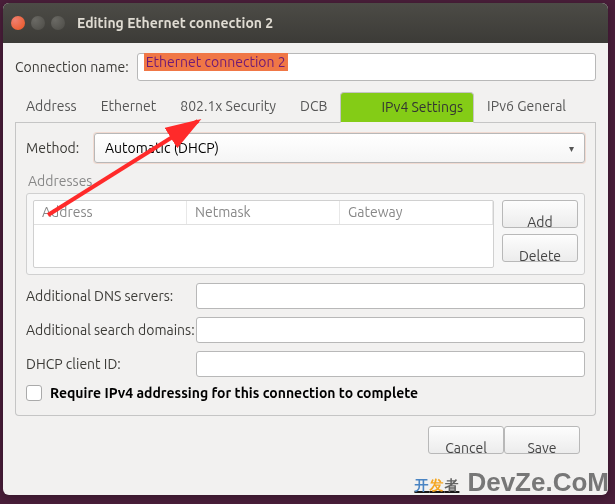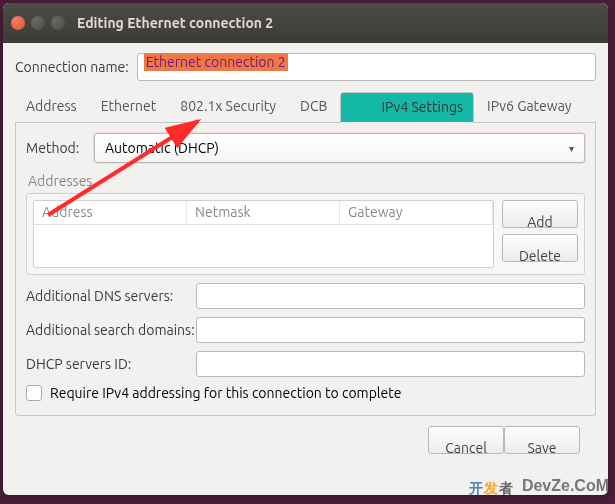--- a/index.html
+++ b/index.html
@@ -11,43 +11,43 @@
 .tbtn.min, .tbtn.max { background: radial-gradient(circle at 30% 30%, #6a6964, #4c4b46); }
 .titlebar .title { color: #dfdbd2; font-weight: bold; margin-left: 6px; }
 .content { padding: 10px 12px; }
 .row { display: flex; align-items: center; margin-bottom: 10px; }
 .row label { margin-right: 8px; color: #3c3b37; }
 .text-input { flex: 1; height: 28px; border: 1px solid #b8b8b8; border-radius: 3px; padding: 0 6px; background: #fff; }
 .text-input.sel { background: #fff; }
 .selected-text { background: #f07746; color: #701a75; padding: 1px 2px; }
 .tabs { display: flex; border-bottom: 1px solid #c5c5c5; height: 32px; }
 .tab { padding: 6px 10px; color: #555; cursor: pointer; border: 1px solid transparent; border-bottom: none; margin-right: 2px; }
-.tab.active { background: #14b8a6; border: 1px solid #c5c5c5; border-bottom: 1px solid #f2f1f0; border-radius: 4px 4px 0 0; position: relative; top: 1px; color: #333; padding-left: 40px; }
+.tab.active { background: #84cc16; border: 1px solid #c5c5c5; border-bottom: 1px solid #f2f1f0; border-radius: 4px 4px 0 0; position: relative; top: 1px; color: #333; padding-left: 40px; }
 .tab-body { border: 1px solid #c5c5c5; border-top: none; padding: 10px; border-radius: 0 0 4px 4px; }
 .dropdown { flex: 1; height: 30px; border: 1px solid #b8b8b8; border-radius: 3px; background: linear-gradient(#fff,#f5f5f5); display: flex; align-items: center; padding: 0 10px; justify-content: space-between; box-shadow: 0 0 0 1px rgba(233,84,32,0.15); }
 .dropdown .arrow { color: #555; font-size: 10px; }
 .section-label { color: #888; margin: 8px 0 4px 2px; }
 .addr-box { border: 1px solid #d0d0d0; border-radius: 3px; padding: 6px; display: flex; gap: 8px; background: #f7f7f7; }
 .addr-table { flex: 1; background: #fff; border: 1px solid #d0d0d0; border-radius: 2px; height: 68px; }
 .addr-head { display: flex; border-bottom: 1px solid #e0e0e0; height: 24px; }
 .addr-head div { flex: 1; padding: 3px 8px; color: #888; border-right: 1px solid #e8e8e8; }
 .addr-btns { display: flex; flex-direction: column; gap: 6px; }
 .btn { min-width: 76px; height: 28px; border: 1px solid #b8b8b8; border-radius: 3px; background: linear-gradient(#fdfdfd,#ececec); color: #444; cursor: pointer; padding: 13px 12px; }
 .field-row { display: flex; align-items: center; margin: 8px 0; gap: 0; }
 .field-row label { width: 170px; color: #3c3b37; }
 .field-row input { flex: 1; height: 26px; border: 1px solid #b8b8b8; border-radius: 3px; padding: 0 6px; background: #fff; }
-.chk-row { display: flex; align-items: center; margin: 8px 0 4px; gap: 8px; }
+.chk-row { display: flex; align-items: center; margin: 8px 0 4px; gap: 8px; font-weight: bold; }
 .chk { width: 16px; height: 16px; border: 1px solid #aaa; border-radius: 3px; background: #fff; }
 .routes-row { display: flex; justify-content: flex-end; margin-top: 6px; }
 .footer { display: flex; justify-content: flex-end; padding: 10px 16px 0; }
 .arrow-svg { position: absolute; left: 38px; top: 115px; pointer-events: none; }
 .watermark { position: absolute; right: 6px; bottom: 6px; display: flex; align-items: center; gap: 4px; opacity: 0.9; }
-.watermark .logo { font-size: 20px; font-weight: bold; letter-spacing: 1px; }
+.watermark .logo { font-size: 20px; font-weight: bold; letter-spacing: 1px; text-decoration: underline; }
 .watermark .c1 { color: #3a7abf; } .watermark .c2 { color: #f59e0b; } .watermark .c3 { color: #555; }
-.watermark .site { font-size: 16px; font-weight: bold; color: #6a6a6a; margin-left: 4px; font-family: "Arial Black", sans-serif; }
+.watermark .site { font-size: 26px; font-weight: bold; color: #6a6a6a; margin-left: 4px; font-family: "Arial Black", sans-serif; }
 </style>
 </head>
 <body>
 
 <div class="window">
   <div class="titlebar">
     <div class="tbtn close"></div>
     <div class="tbtn min"></div>
     <div class="tbtn max"></div>
     <div class="title">Editing Ethernet connection 2</div>
@@ -60,21 +60,21 @@
         <span class="selected-text">Ethernet connection 2</span>
       </div>
     </div>
 
     <div class="tabs">
       <div class="tab">Address</div>
       <div class="tab">Ethernet</div>
       <div class="tab">802.1x Security</div>
       <div class="tab">DCB</div>
       <div class="tab active">IPv4 Settings</div>
-      <div class="tab">IPv6 Gateway</div>
+      <div class="tab">IPv6 General</div>
     </div>
 
     <div class="tab-body">
       <div class="row">
         <label style="width:60px">Method:</label>
         <div class="dropdown">
           <span>Automatic (DHCP)</span>
           <span class="arrow">▾</span>
         </div>
       </div>
@@ -96,21 +96,21 @@
 
       <div class="field-row">
         <label>Additional DNS servers:</label>
         <input type="text" value="" style="">
       </div>
       <div class="field-row">
         <label>Additional search domains:</label>
         <input type="text" value="" style="">
       </div>
       <div class="field-row">
-        <label>DHCP servers ID:</label>
+        <label>DHCP client ID:</label>
         <input type="text" value="" style="">
       </div>
 
       <div class="chk-row">
         <div class="chk"></div>
         <span>Require IPv4 addressing for this connection to complete</span>
       </div>
 
     </div>
 

